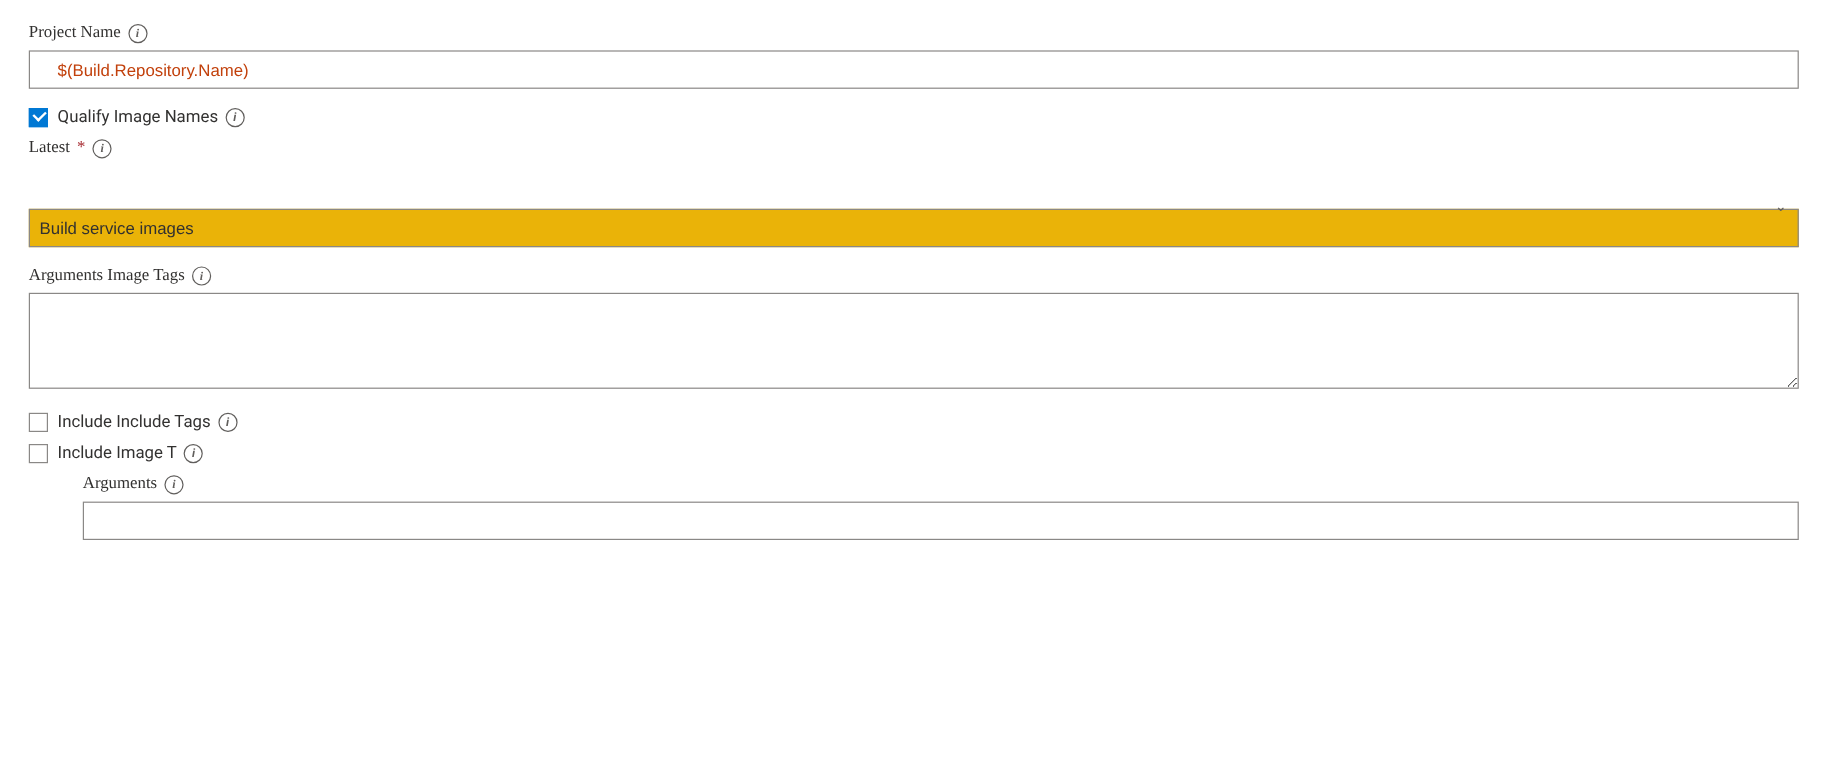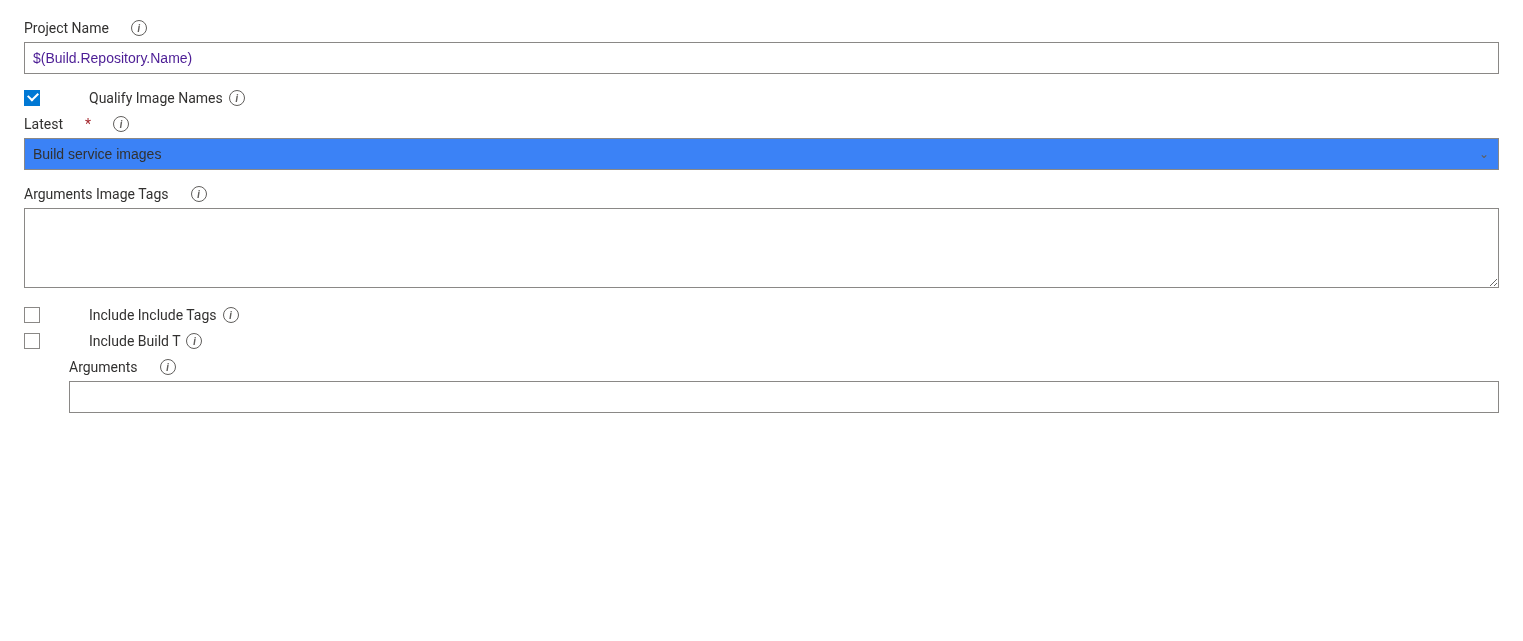--- a/index.html
+++ b/index.html
@@ -22,24 +22,25 @@
       max-width: 1523px;
     }
 
     .field-group {
       margin-bottom: 16px;
     }
 
     .field-label {
       display: flex;
       align-items: flex-start;
-      gap: 22px;
+      gap: 6px;
       margin-bottom: 6px;
       font-size: 14px;
       color: #323130;
+      font-family: Liberation Serif, serif;
     }
 
     .field-label .required {
       color: #a4262c;
     }
 
     .info-icon {
       display: inline-flex;
       align-items: center;
       justify-content: center;
@@ -52,23 +53,23 @@
       cursor: pointer;
       flex-shrink: 0;
       font-style: italic;
       font-weight: bold;
     }
 
     .text-input {
       width: 100%;
       height: 32px;
       border: 1px solid #8a8886;
-      padding: 0 8px;
-      font-size: 14px;
-      color: #4c1d95;
+      padding: 0 23px;
+      font-size: 14px;
+      color: #c2410c;
       outline: none;
       background: #ffffff;
     }
 
     .textarea-input {
       width: 100%;
       height: 80px;
       border: 1px solid #8a8886;
       padding: 6px 8px;
       font-size: 14px;
@@ -121,42 +122,42 @@
 
     .select-input {
       width: 100%;
       height: 32px;
       border: 1px solid #8a8886;
       padding: 0 32px 0 8px;
       font-size: 14px;
       color: #323130;
       appearance: none;
       -webkit-appearance: none;
-      background: #3b82f6;
+      background: #eab308;
       cursor: pointer;
       outline: none;
+      margin-top: 36px;
     }
 
     .select-chevron {
       position: absolute;
       right: 10px;
       top: 50%;
       transform: translateY(-50%);
       pointer-events: none;
       color: #605e5c;
       font-size: 12px;
     }
 
     .checkbox-label {
       font-size: 14px;
       color: #323130;
       display: flex;
       align-items: flex-start;
       gap: 6px;
-      margin-left: 41px;
     }
 
     .arguments-section {
       position: relative;
       margin-left: 45px;
     }
   </style>
 </head>
 <body>
 
@@ -209,21 +210,21 @@
     <input type="checkbox" class="checkbox-input" style="">
     <label class="checkbox-label">
       <span>Include Include Tags</span>
       <span class="info-icon">i</span>
     </label>
   </div>
 
   <div class="checkbox-row">
     <input type="checkbox" class="checkbox-input" style="">
     <label class="checkbox-label">
-      <span>Include Build T</span>
+      <span>Include Image T</span>
       <span class="info-icon">i</span>
     </label>
   </div>
 
   <div class="field-group arguments-section">
     <div class="field-label">
       <span>Arguments</span>
       <span class="info-icon">i</span>
     </div>
     <input type="text" class="text-input" style="">

